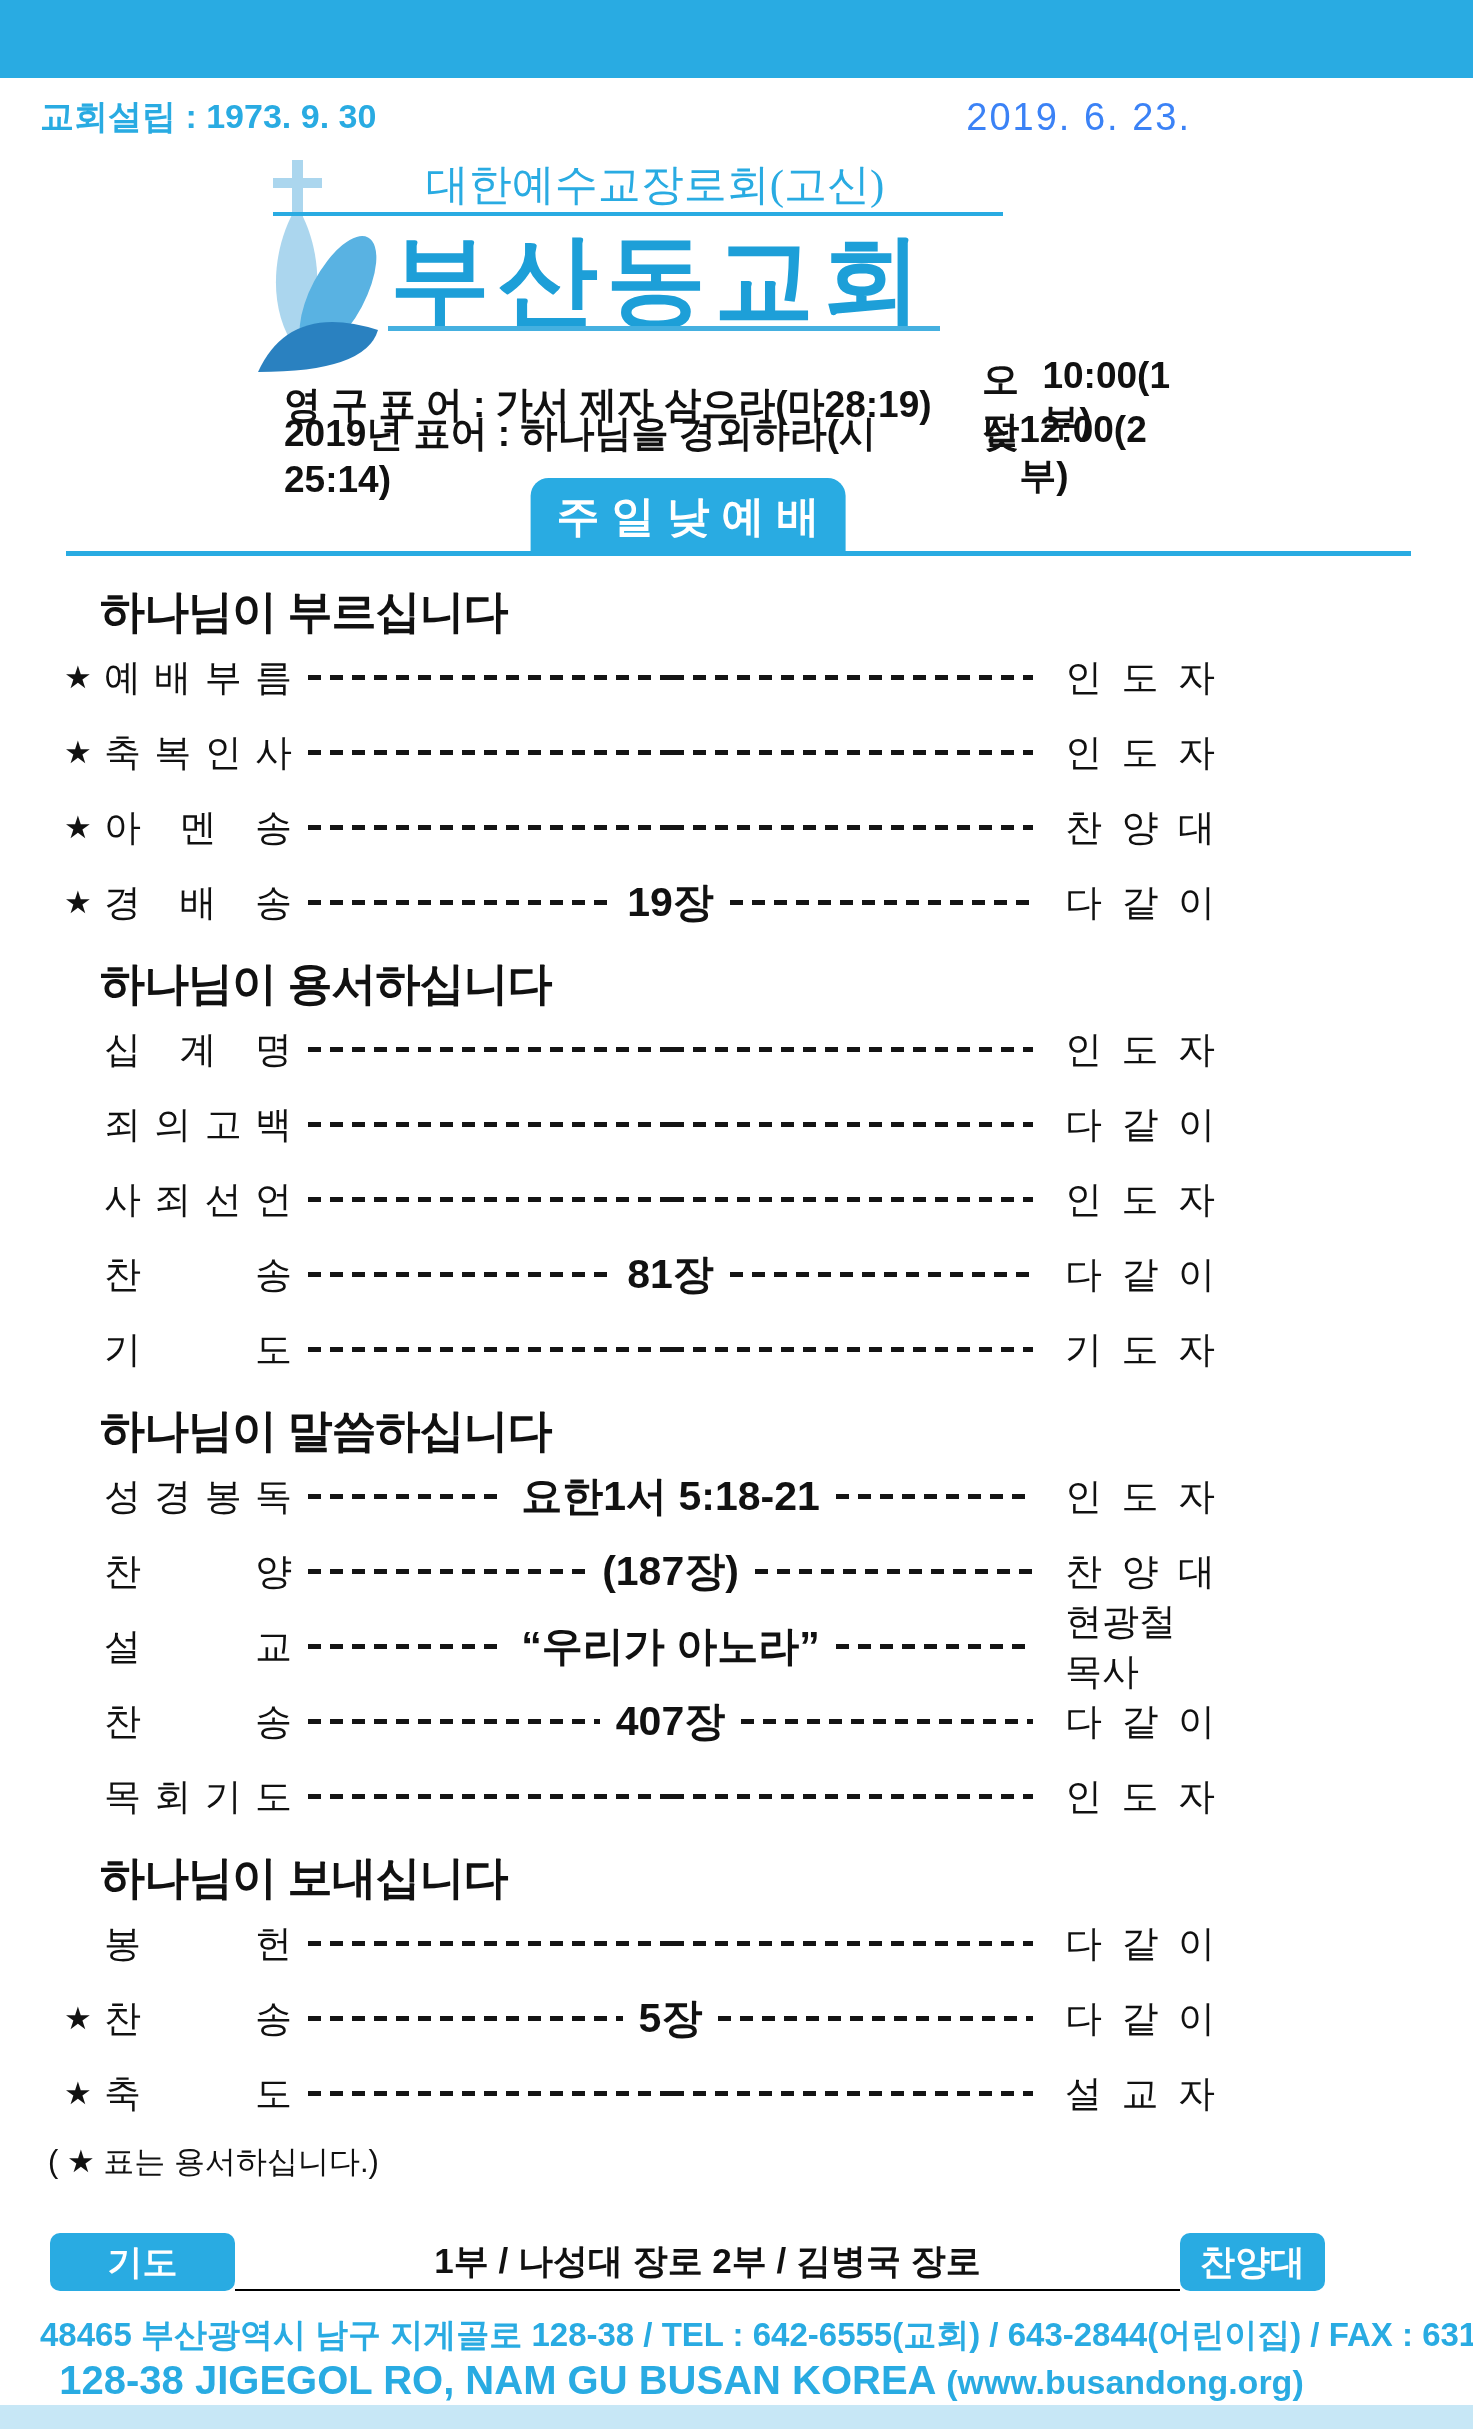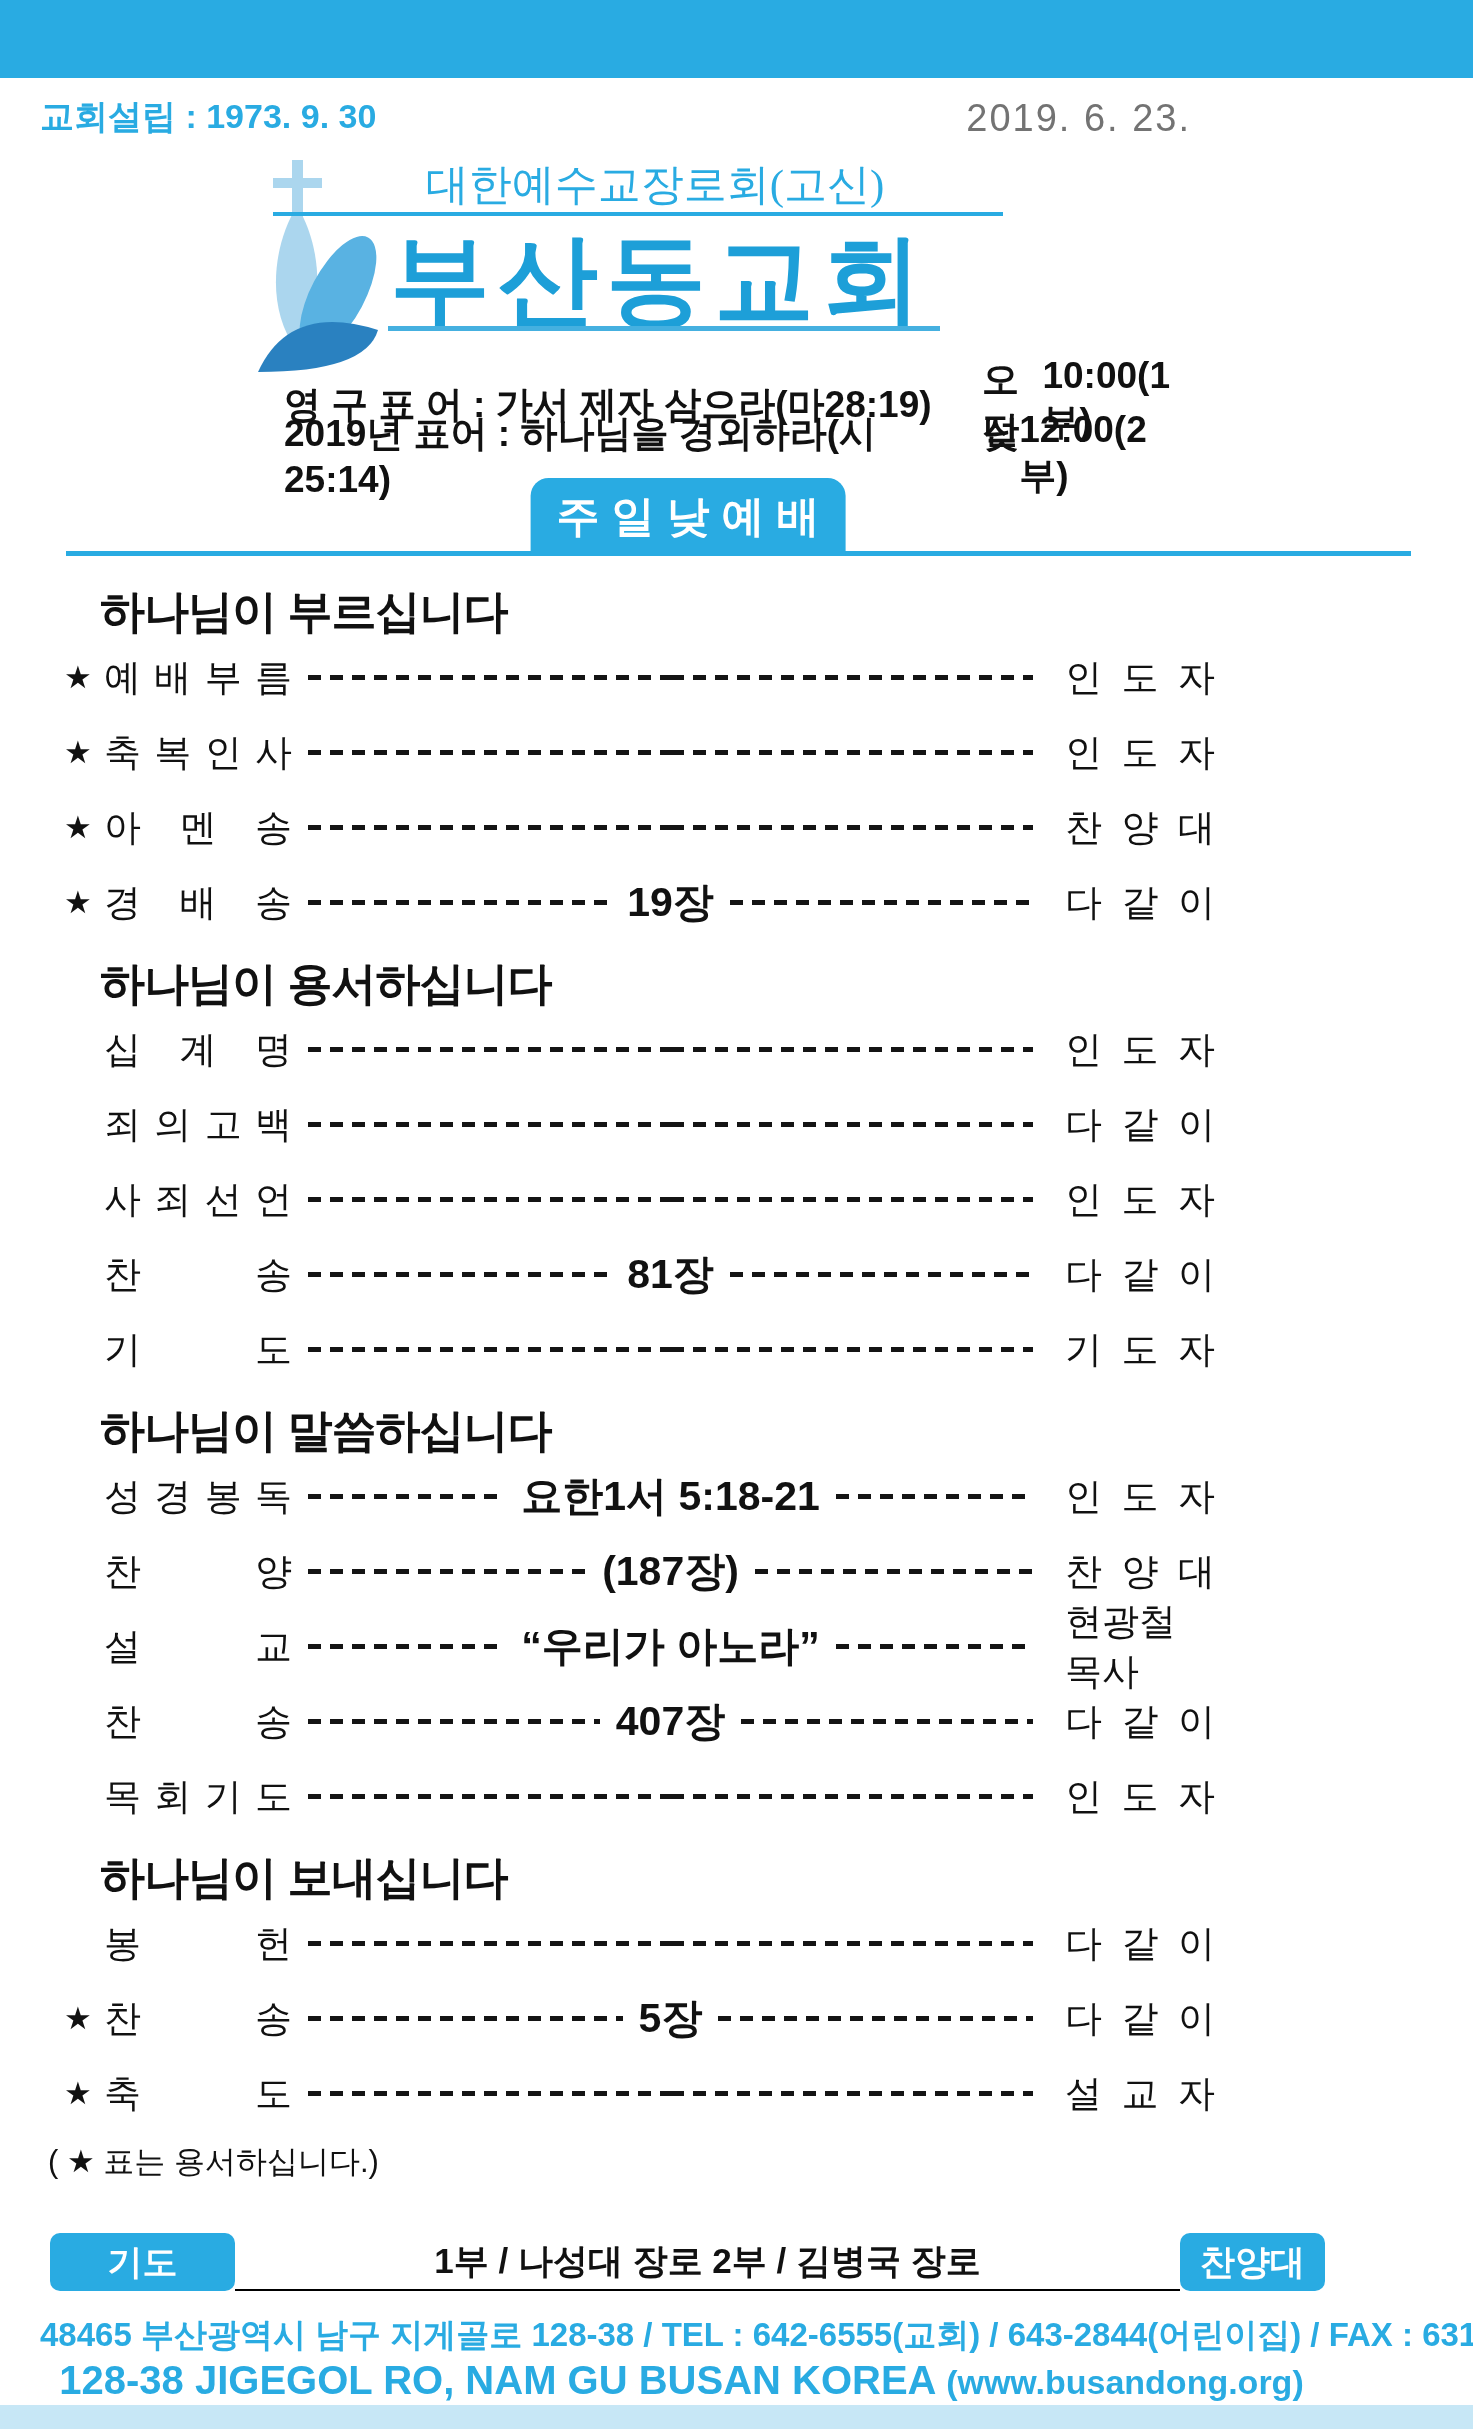--- a/index.html
+++ b/index.html
@@ -5,24 +5,24 @@
   html,body{margin:0;padding:0;}
   body{
     width:1473px;height:2429px;position:relative;overflow:hidden;
     background:#ffffff;color:#111;
     font-family:"Liberation Sans","DejaVu Sans",sans-serif;
   }
   .topbar{height:78px;background:#29abe2;}
   .bottombar{position:absolute;left:0;right:0;bottom:0;height:24px;background:#c7e7f6;}
 
   
-  .meta{display:flex;justify-content:space-between;align-items:flex-end;
+  .meta{display:flex;justify-content:space-between;align-items:center;
         margin:16px 282px 0 40px;height:46px;gap:16px;}
   .established{color:#29abe2;font-weight:bold;font-size:34px;letter-spacing:0px;}
-  .issue-date{color:#737373;font-size:38px;letter-spacing:2px;}
+  .issue-date{color:#3b82f6;font-size:38px;letter-spacing:2px;}
 
   
   .logo-block{position:relative;height:238px;}
   .logo-svg{position:absolute;left:200px;top:-6px;}
   .denom{position:absolute;left:300px;top:16px;width:710px;text-align:center;
          color:#29abe2;font-size:43px;font-family:"Liberation Serif","DejaVu Serif",serif;}
   .rule1{position:absolute;left:273px;top:72px;width:730px;height:4px;background:#29abe2;}
   .church-name{position:absolute;left:368px;top:74px;width:584px;text-align:center;
          color:#1d9fd8;font-size:100px;font-weight:bold;letter-spacing:8px;white-space:nowrap;}
   .rule2{position:absolute;left:388px;top:186px;width:552px;height:5px;background:#45b0e0;}

